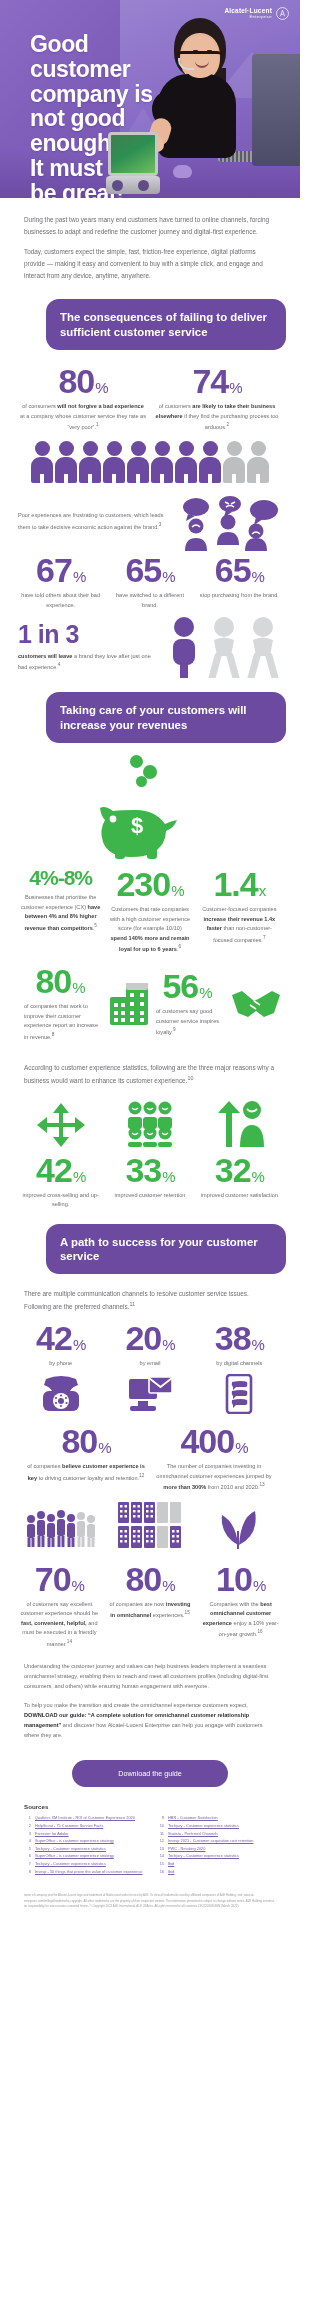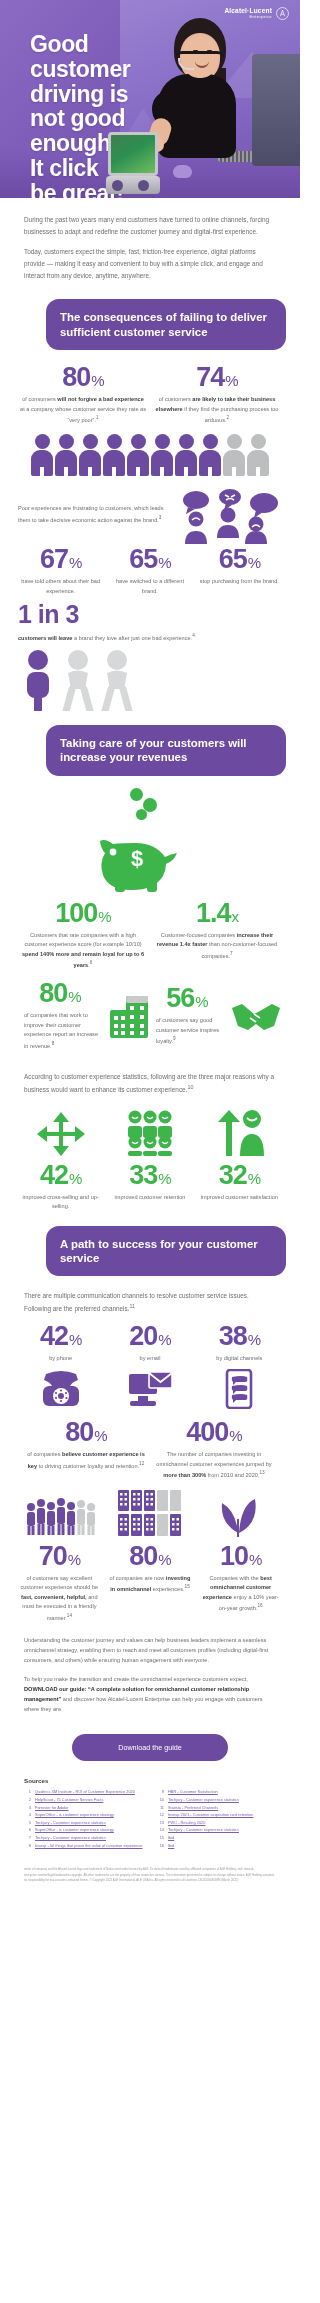--- a/index.html
+++ b/index.html
@@ -114,41 +114,41 @@
   .banner.purple { background: #6c4aa0; margin-left: 46px; }
 
   
   .stats { display: flex; padding: 0 16px; }
   .stats.p-top { padding-top: 14px; }
   .stat { flex: 1; text-align: center; padding: 0 4px; }
   .big {
     font-weight: bold; line-height: 1; letter-spacing: -1px;
     display: inline-flex; align-items: baseline; justify-content: center;
   }
-  .big .num { font-size: 27px; }
+  .big .num { font-size: 34px; }
   .big .sym { font-size: 15px; margin-left: 1px; font-weight: 500; }
   .purple-t { color: #6c4aa0; }
   .green-t  { color: #3db54a; }
   .cap { font-size: 5.6px; line-height: 1.7; color: #6d6e71; margin-top: 4px; }
   .cap b { color: #404041; font-weight: bold; }
 
   
   .crowd { display:flex; justify-content:center; align-items:flex-end; gap:2px;
            padding: 9px 12px 4px 12px; }
   .fig { width: 22px; }
   .fig .h { width: 15px; height: 15px; border-radius: 50%; margin: 0 auto 1px; }
   .fig .b { width: 22px; height: 26px; border-radius: 9px 9px 2px 2px; position: relative; }
   .fig .b::after { content:""; position:absolute; left:9px; bottom:0; width:4px; height:9px;
                    background:#fff; }
 
   .angry-wrap { display:flex; align-items:center; padding: 6px 18px 2px 18px; gap: 6px; }
   .angry-text { font-size: 5.6px; line-height: 1.78; color:#6d6e71; flex: 1; }
   .angry-art { width: 108px; height: 58px; position: relative; }
 
-  .walkers { display:flex; align-items:flex-start; padding: 6px 18px 10px 18px; gap: 5px; flex-direction: column; }
+  .walkers { display:flex; align-items:center; padding: 6px 18px 10px 18px; gap: 11px; }
   .one3 { color:#6c4aa0; font-size: 25px; font-weight: bold; line-height: 1; letter-spacing:-.5px; }
   .one3-cap { font-size: 5.6px; line-height: 1.72; color:#6d6e71; margin-top: 5px; }
   .one3-cap b { color:#404041; }
 
   .piggy-wrap { text-align:center; padding: 12px 0 4px; }
   .coins { position: relative; height: 26px; }
   .coin { position:absolute; background:#3db54a; border-radius:50%; }
 
   .two-col { display:flex; padding: 10px 18px 6px; align-items:center; }
   .two-col .c { flex:1; display:flex; align-items:center; gap:6px; }
@@ -233,24 +233,24 @@
       </div>
       <svg class="brand-mark" viewBox="0 0 24 24">
         <circle cx="12" cy="12" r="11" fill="none" stroke="#fff" stroke-width="1.3"></circle>
         <path d="M8 17 L12 6 L16 17 M9.5 13.5 L14.5 13.5" stroke="#fff" stroke-width="1.3" fill="none"></path>
       </svg>
     </div>
 
     <div class="hero-title" id="heroTitle">
         <div>Good</div>
         <div>customer</div>
-        <div>driving is</div>
+        <div>company is</div>
         <div>not good</div>
         <div>enough.</div>
-        <div>It click</div>
+        <div>It must</div>
         <div>be great!</div>
       </div>
   </div>
 
   <div class="intro">
     <p>During the past two years many end customers have turned to online channels, forcing businesses to adapt and redefine the customer journey and digital-first experience.</p>
     <p>Today, customers expect the simple, fast, friction-free experience, digital platforms provide — making it easy and convenient to buy with a simple click, and engage and interact from any device, anytime, anywhere.</p>
   </div>
 
   <div class="banner purple">The consequences of failing to deliver sufficient customer service</div>
@@ -378,21 +378,24 @@
       <path d="M22 30 q-8 -6 -13 -3 q1 8 5 12 q-6 10 -2 22 q5 14 26 15 q25 1 34 -14 q3 -6 3 -12 q8 -3 11 -11 q-6 1 -12 4 q-10 -14 -29 -14 q-14 0 -23 1 Z" fill="#3DB54A"></path>
       <rect x="24" y="66" width="10" height="12" rx="3" fill="#3DB54A"></rect>
       <rect x="56" y="66" width="10" height="12" rx="3" fill="#3DB54A"></rect>
       <circle cx="22" cy="38" r="3.4" fill="#fff"></circle>
       <text x="46" y="52" font-family="Liberation Sans" font-size="22" font-weight="bold" fill="#fff" text-anchor="middle">$</text>
     </svg>
   </div>
 
   <div class="stats" id="s2top">
       <div class="stat"><div class="big green-t">
-          <span class="num">100</span>
+          <span class="num" style="font-size: 21px;">4%-8%</span>
+        </div><div class="cap">Businesses that prioritise the customer experience (CX) <b>have between 4% and 8% higher revenue than competitors</b>.<sup>5</sup></div></div>
+      <div class="stat"><div class="big green-t">
+          <span class="num">230</span>
           <span class="sym">%</span>
         </div><div class="cap">Customers that rate companies with a high customer experience score (for example 10/10) <b>spend 140% more and remain loyal for up to 6 years</b>.<sup>6</sup></div></div>
       <div class="stat"><div class="big green-t">
           <span class="num">1.4</span>
           <span class="sym">x</span>
         </div><div class="cap">Customer-focused companies <b>increase their revenue 1.4x faster</b> than non-customer-focused companies.<sup>7</sup></div></div>
     </div>
 
   <div class="two-col">
     <div class="c">
@@ -666,21 +669,21 @@
     </div>
     <div class="oi">
       <svg width="46" height="48" viewBox="0 0 46 48">
         <path d="M22 44 q-2 -22 -16 -30 q-2 20 16 30 Z" fill="#6C4AA0"></path>
         <path d="M23 44 q2 -28 16 -34 q4 24 -16 34 Z" fill="#6C4AA0"></path>
         <path d="M22 48 L22 30" stroke="#6C4AA0" stroke-width="2"></path>
       </svg>
     </div>
   </div>
 
-  <div class="stats" style="padding:4px 14px 0;" id="s3omni">
+  <div class="stats" style="padding:4px 14px 0;margin-top:7px;" id="s3omni">
       <div class="stat"><div class="big purple-t">
           <span class="num">70</span>
           <span class="sym">%</span>
         </div><div class="cap">of customers say excellent customer experience should be <b>fast, convenient, helpful,</b> and must be executed in a friendly manner.<sup>14</sup></div></div>
       <div class="stat"><div class="big purple-t">
           <span class="num">80</span>
           <span class="sym">%</span>
         </div><div class="cap">of companies are now <b>investing in omnichannel</b> experiences.<sup>15</sup></div></div>
       <div class="stat"><div class="big purple-t">
           <span class="num">10</span>

